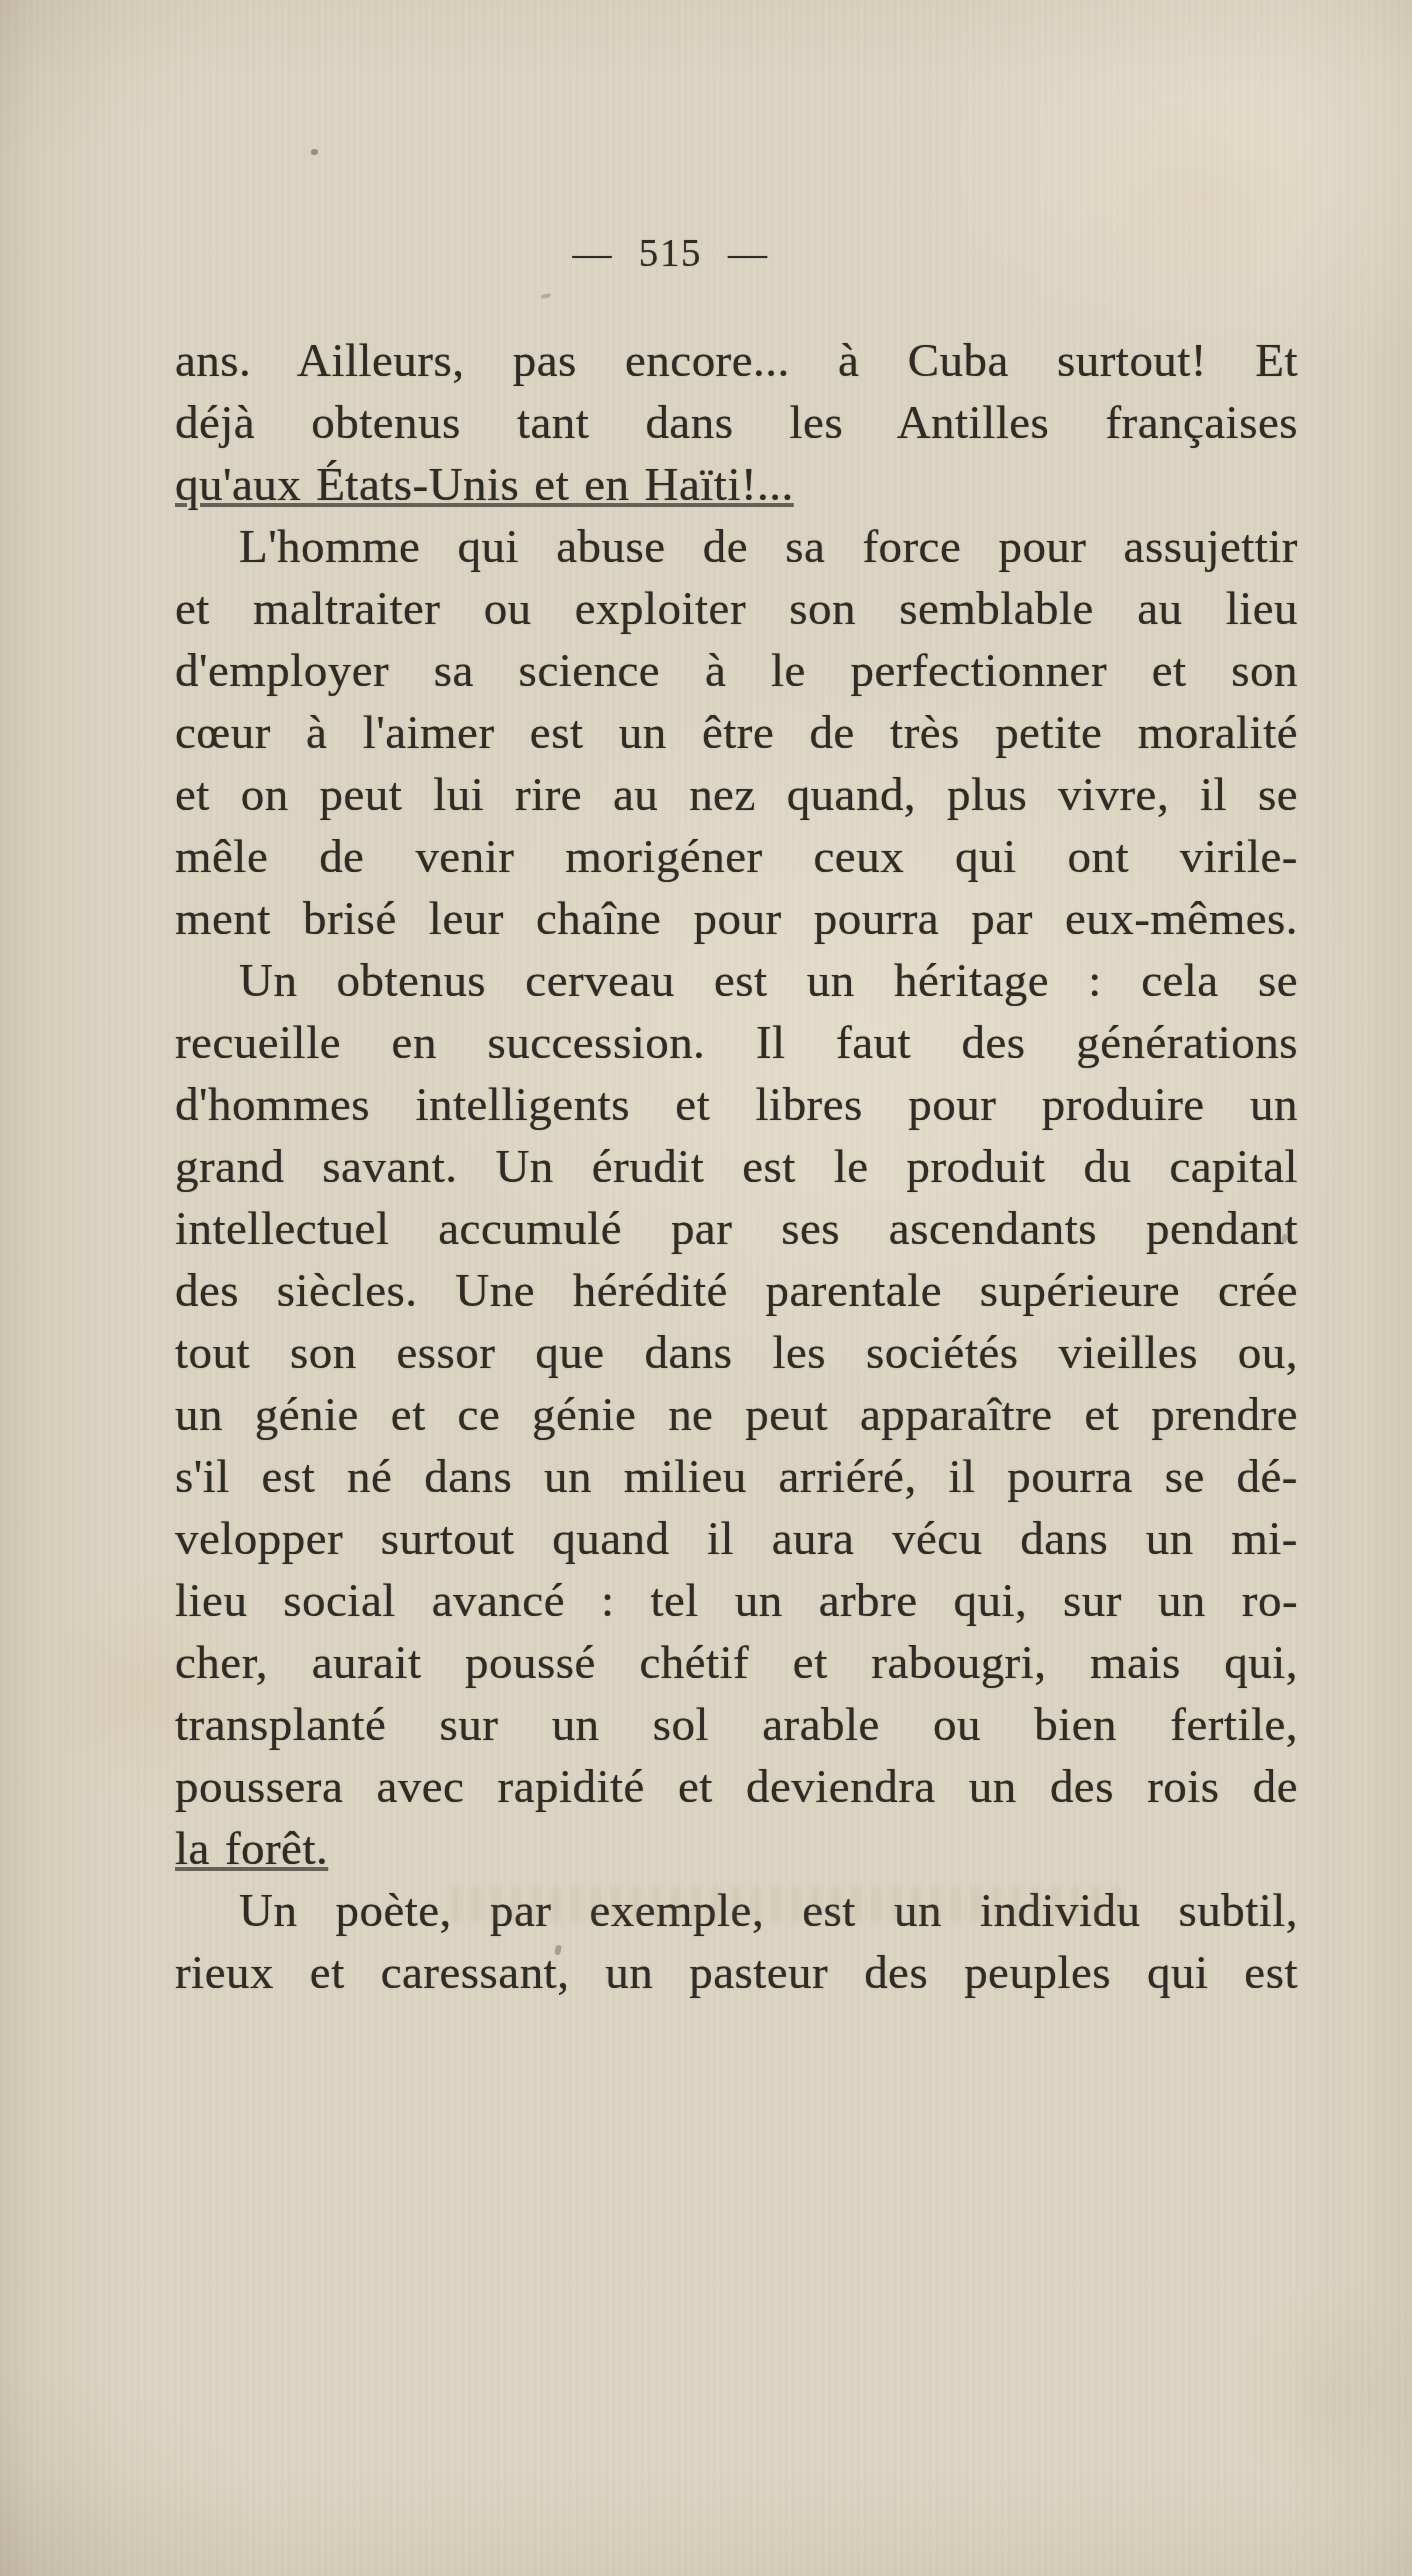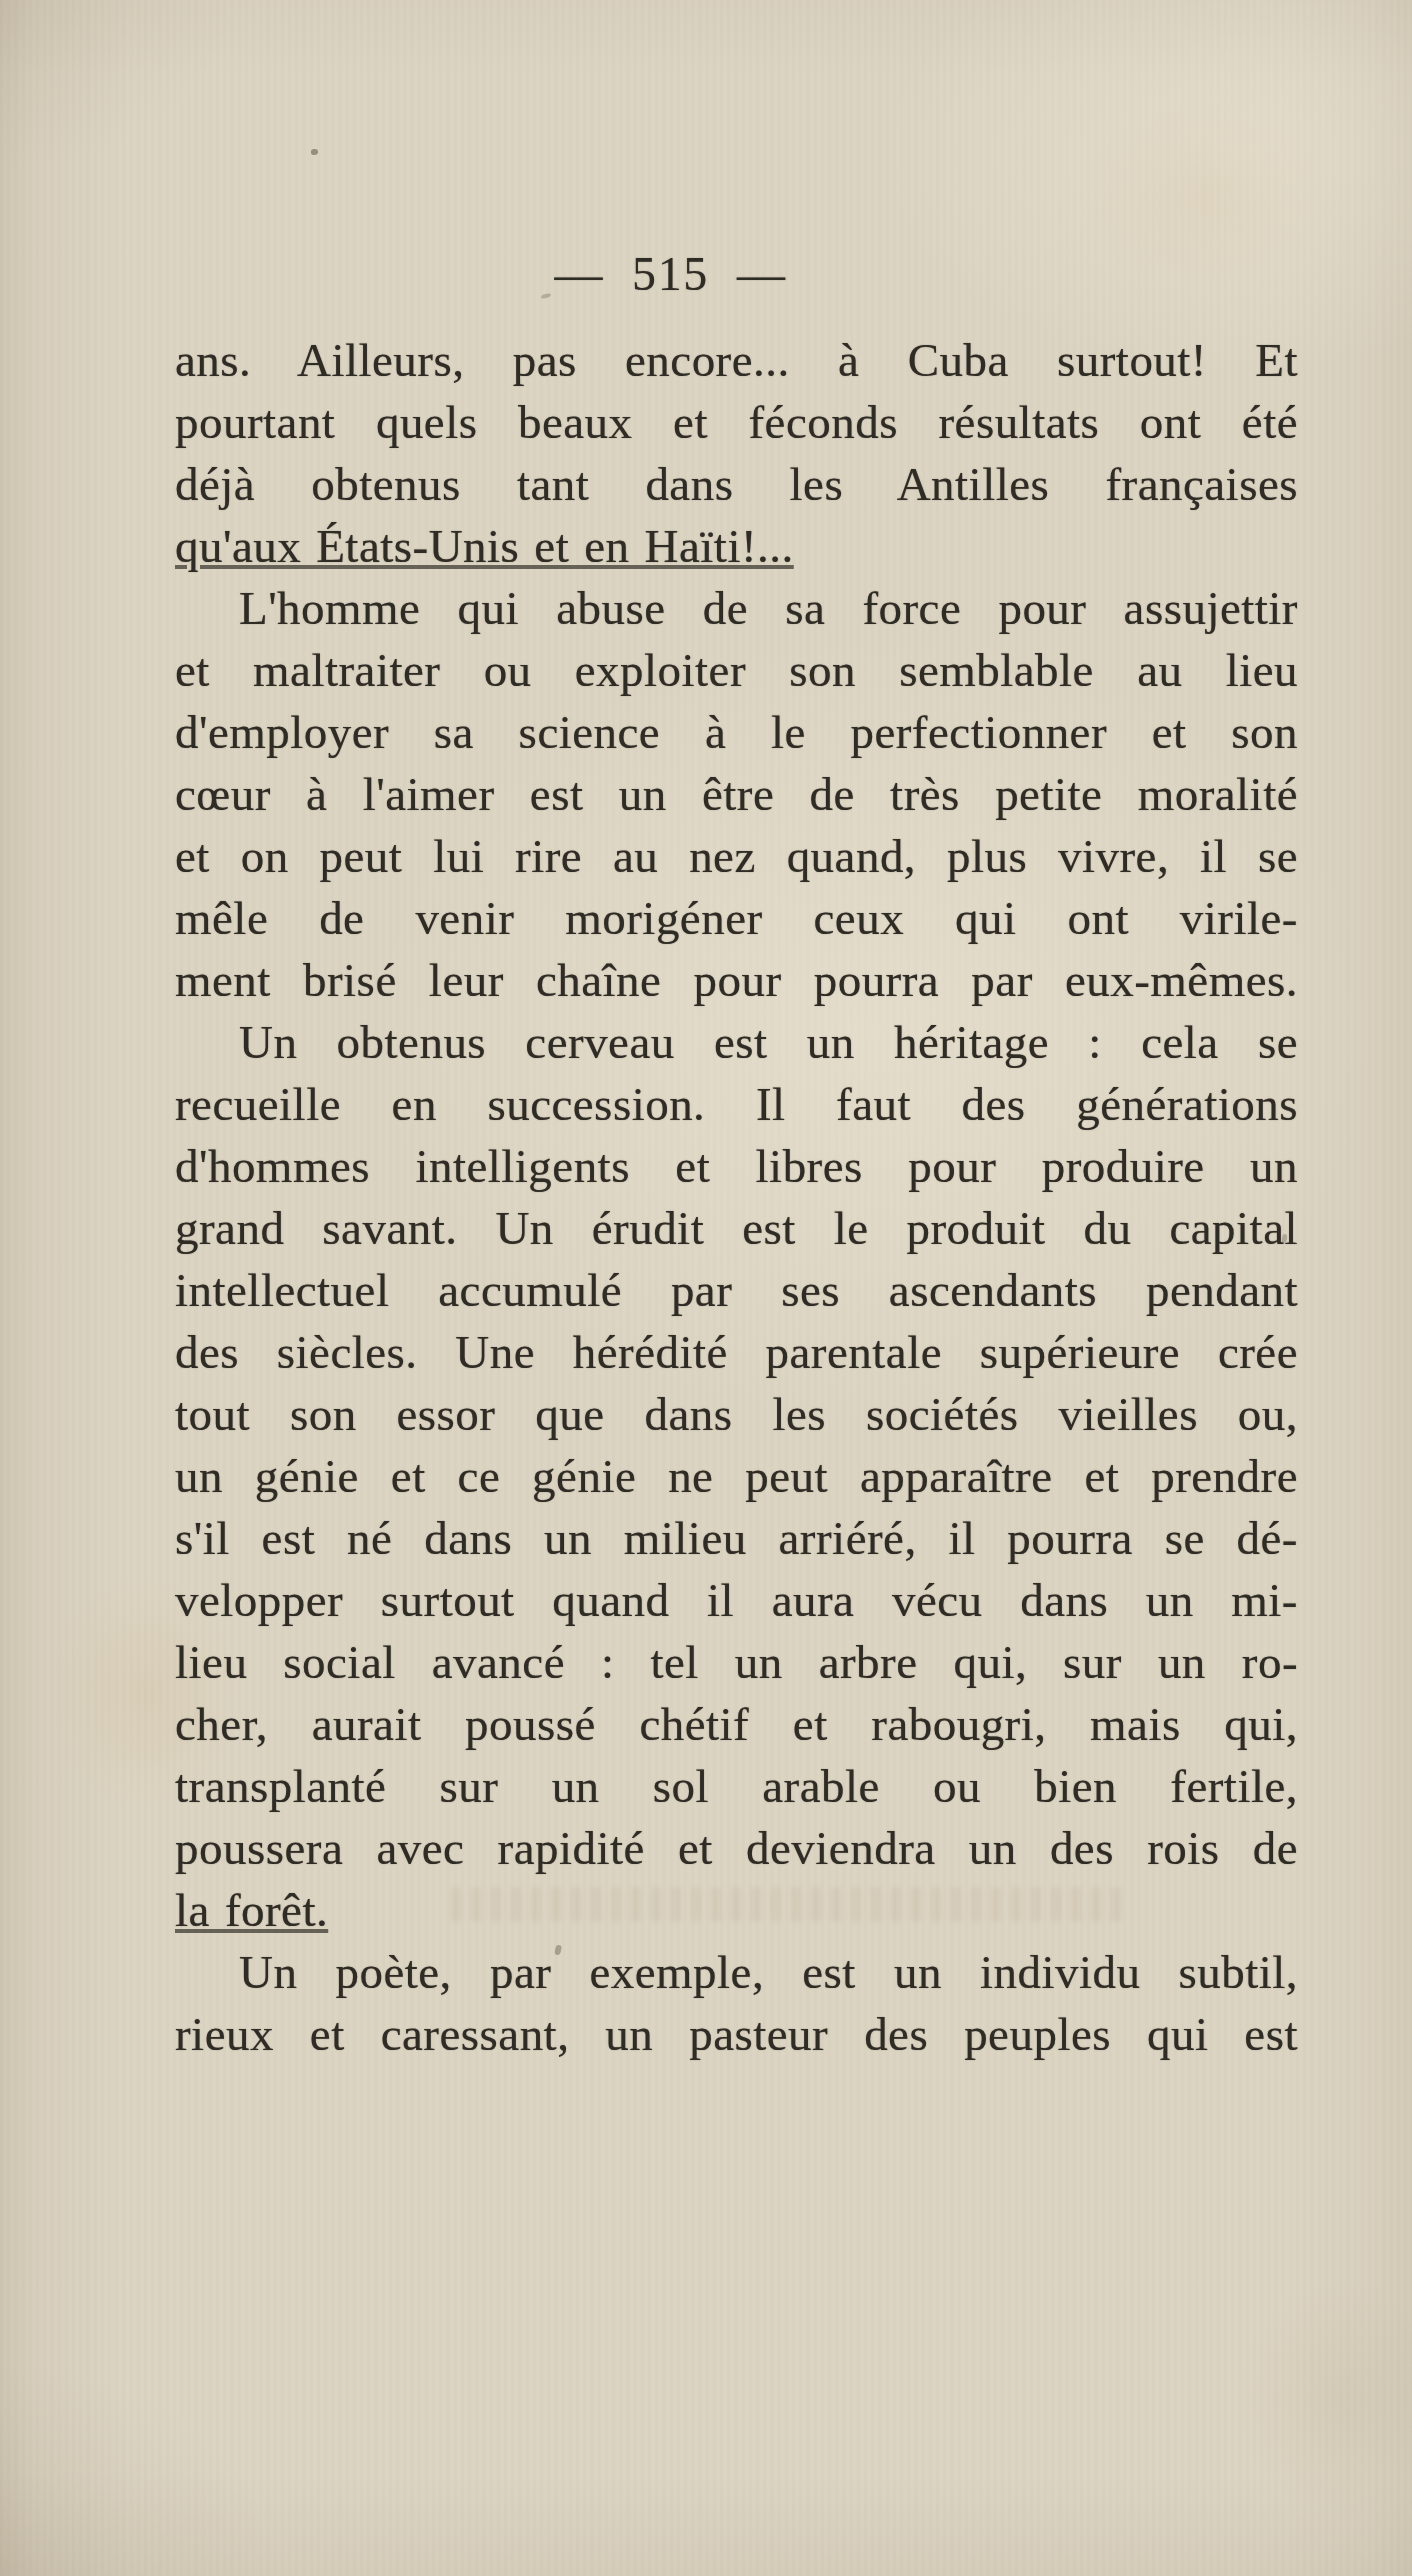--- a/index.html
+++ b/index.html
@@ -14,22 +14,22 @@
       radial-gradient(ellipse 401px 305px at 0% 100%, rgba(120,104,78,0.10), rgba(120,104,78,0) 70%),
       radial-gradient(ellipse 337px 241px at 0% 0%, rgba(120,104,78,0.08), rgba(120,104,78,0) 70%),
       linear-gradient(90deg, rgba(110,95,70,0.13) 0px, rgba(110,95,70,0.05) 2.5%, rgba(110,95,70,0) 9%, rgba(110,95,70,0) 91%, rgba(110,95,70,0.04) 97%, rgba(110,95,70,0.09) 100%),
       linear-gradient(0deg, rgba(110,95,70,0.07) 0%, rgba(110,95,70,0) 4%, rgba(110,95,70,0) 97%, rgba(110,95,70,0.04) 100%),
       repeating-linear-gradient(90deg, rgba(118,102,78,0.022) 0px 3.2px, rgba(244,238,222,0.025) 3.2px 7.2px),
       var(--paper,#dcd4c2);
     font-family:"Liberation Serif","DejaVu Serif",serif;
     color:var(--ink,#2f2b25);
   }
   .folio{
-    position:absolute;left:144px;top:251px;width:1053px;height:45px;
-    line-height:45px;font-size:48px;text-align:center;
+    position:absolute;left:144px;top:230px;width:1053px;height:45px;
+    line-height:45px;font-size:39px;text-align:center;
     word-spacing:14.4px;letter-spacing:1.6px;
     text-shadow:0 0 1.2px rgba(47,43,37,0.5);
   }
   .textblock{
     position:absolute;left:143px;top:329px;width:1123px;
     font-size:47px;
     text-shadow:0 0 1.2px rgba(47,43,37,0.5);
     margin-left:32px;
     -webkit-text-stroke:0.2px rgba(47,43,37,0.35);
   }
@@ -66,21 +66,20 @@
 
 <div class="page">
   <div class="stain st1"></div>
   <div class="stain st2"></div>
   <div class="stain st3"></div>
 
   <div class="folio">— 515 —</div>
 
   <div class="textblock">
       <div class="line">ans. Ailleurs, pas encore... à Cuba surtout! Et</div>
-      <div class="line">pourtant quels beaux et féconds résultats ont été</div>
       <div class="line">déjà obtenus tant dans les Antilles françaises</div>
       <div class="line short">qu'aux États-Unis et en Haïti!...</div>
       <div class="line indent">L'homme qui abuse de sa force pour assujettir</div>
       <div class="line">et maltraiter ou exploiter son semblable au lieu</div>
       <div class="line">d'employer sa science à le perfectionner et son</div>
       <div class="line">cœur à l'aimer est un être de très petite moralité</div>
       <div class="line">et on peut lui rire au nez quand, plus vivre, il se</div>
       <div class="line">mêle de venir morigéner ceux qui ont virile-</div>
       <div class="line">ment brisé leur chaîne pour pourra par eux-mêmes.</div>
       <div class="line indent">Un obtenus cerveau est un héritage : cela se</div>

